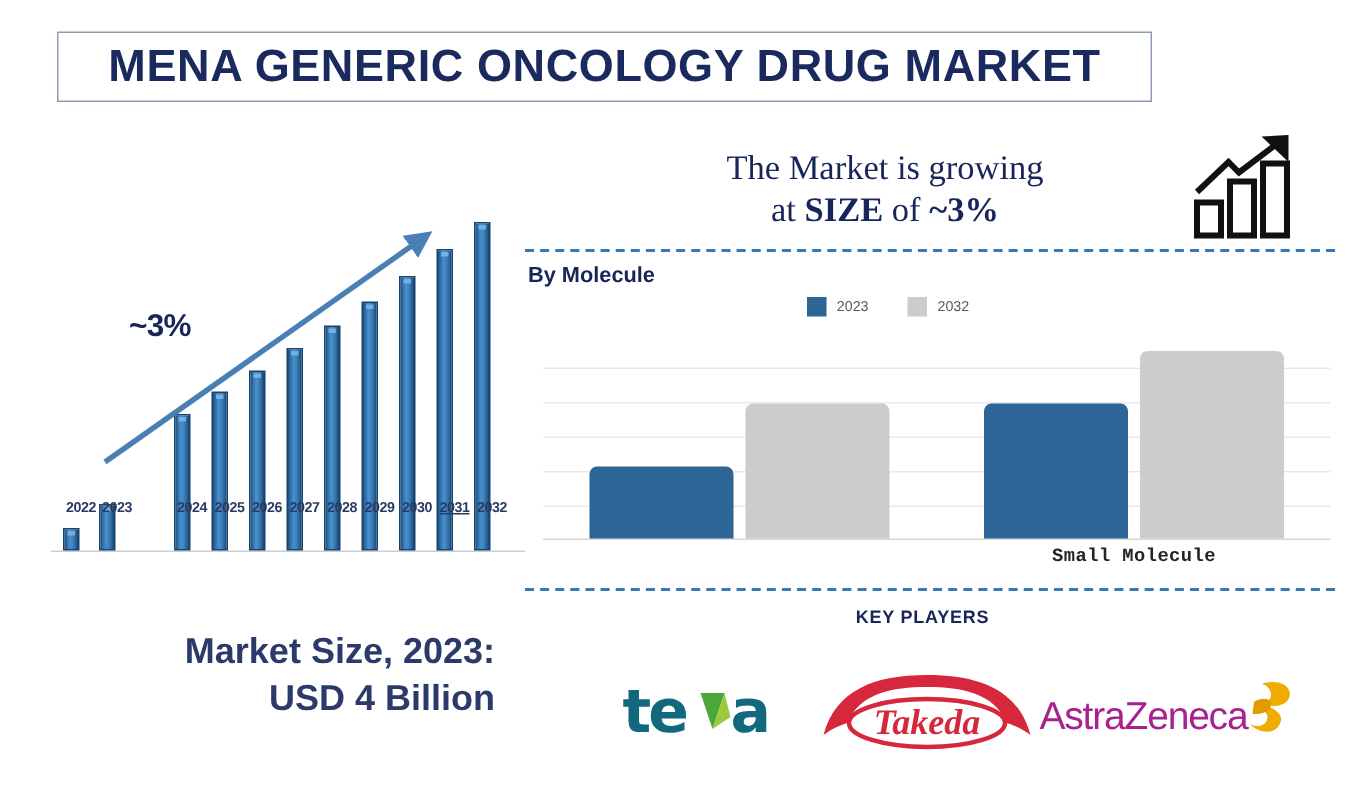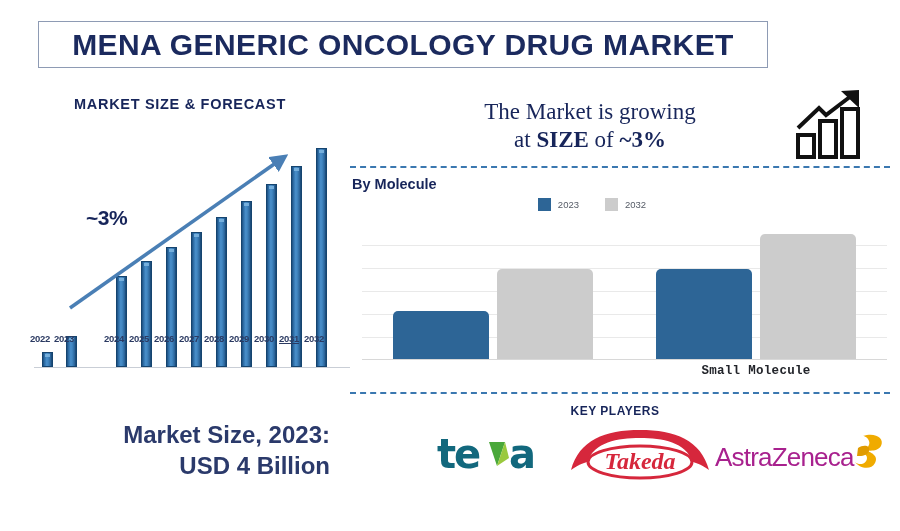--- a/index.html
+++ b/index.html
@@ -90,21 +90,21 @@
     top: 1px;
     width: 5px;
     height: 3px;
     background: #7fb6e0;
     opacity: 0.85;
   }
   .yr-label {
     position: absolute;
     top: 245px;
     width: 34px;
-    text-align: left;
+    text-align: right;
     font-size: 9.5px;
     font-weight: bold;
     color: #2b3a62;
     letter-spacing: -0.3px;
   }
   #growth-arrow {
     position: absolute;
     left: 0;
     top: 0;
     width: 316px;
@@ -259,46 +259,45 @@
     width: 310px;
     text-align: center;
     font-size: 12px;
     font-weight: bold;
     letter-spacing: 0.5px;
     color: #17255a;
   }
   #logo-row {
     position: absolute;
     left: 390px;
-    top: 424px;
+    top: 444px;
     width: 500px;
     height: 60px;
     display: flex;
     align-items: center;
-    justify-content: flex-end;
+    justify-content: center;
   }
   .logo-cell {
     display: flex;
     align-items: center;
     justify-content: center;
     height: 58px;
   }
   #logo-teva  { width: 130px; }
   #logo-takeda{ width: 150px; }
   #logo-astra { width: 175px; }
 </style>
 </head>
 <body>
 
 <div id="title-box">
   <span id="title-text">MENA GENERIC ONCOLOGY DRUG MARKET</span>
 </div>
 
 <div id="left-panel">
-  <div id="left-chart-title">MARKET SIZE &amp; FORECAST</div>
 
   <div id="left-plot">
     <div id="left-baseline"></div>
     <div id="year-bars">
         <div class="yr-bar" style="left: 8px; height: 15px;"></div>
         <div class="yr-bar" style="left: 32px; height: 31px;"></div>
         <div class="yr-bar" style="left: 82px; height: 91px;"></div>
         <div class="yr-bar" style="left: 107px; height: 106px;"></div>
         <div class="yr-bar" style="left: 132px; height: 120px;"></div>
         <div class="yr-bar" style="left: 157px; height: 135px;"></div>

